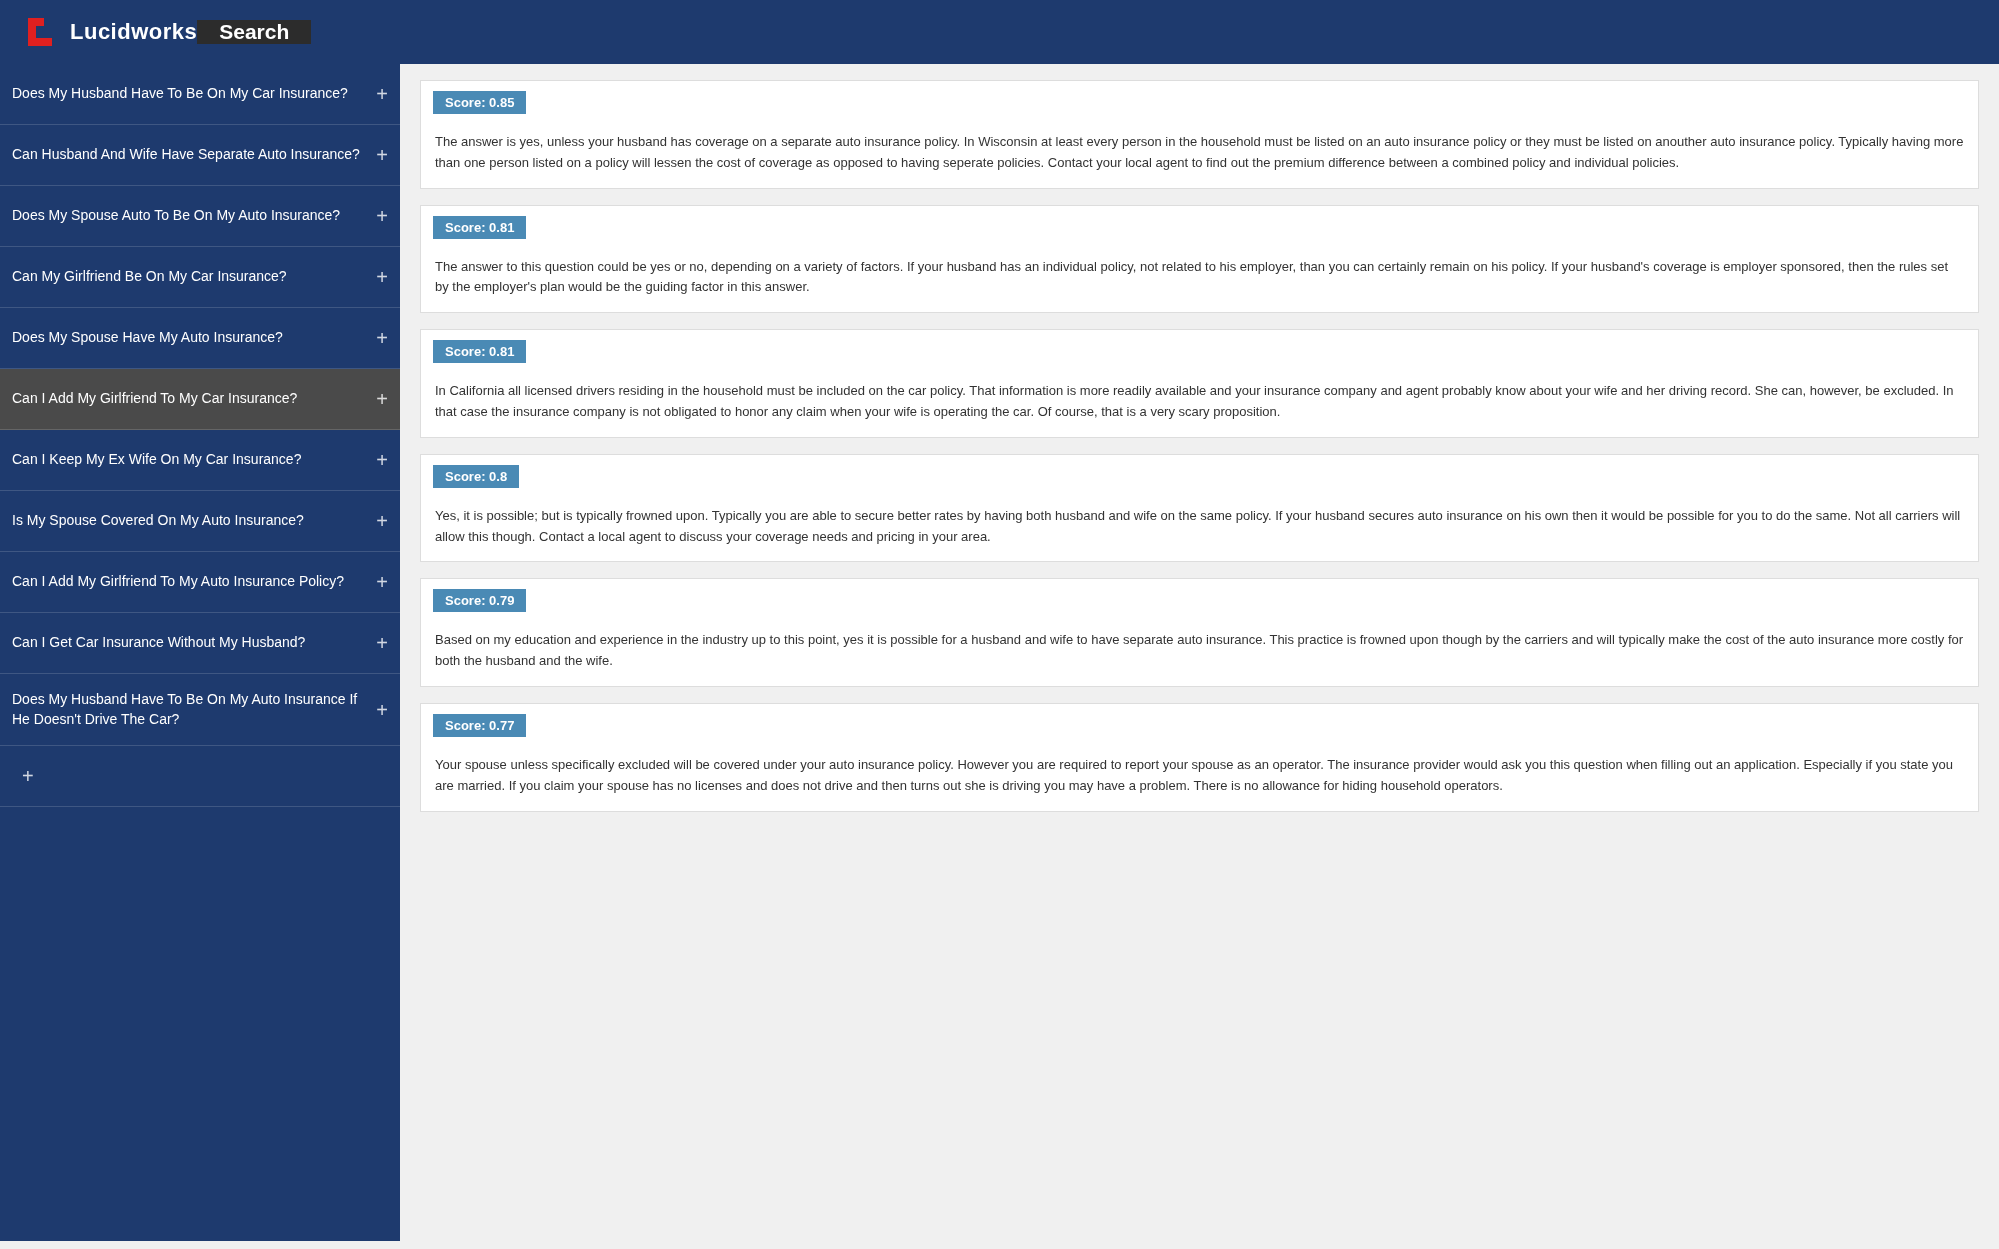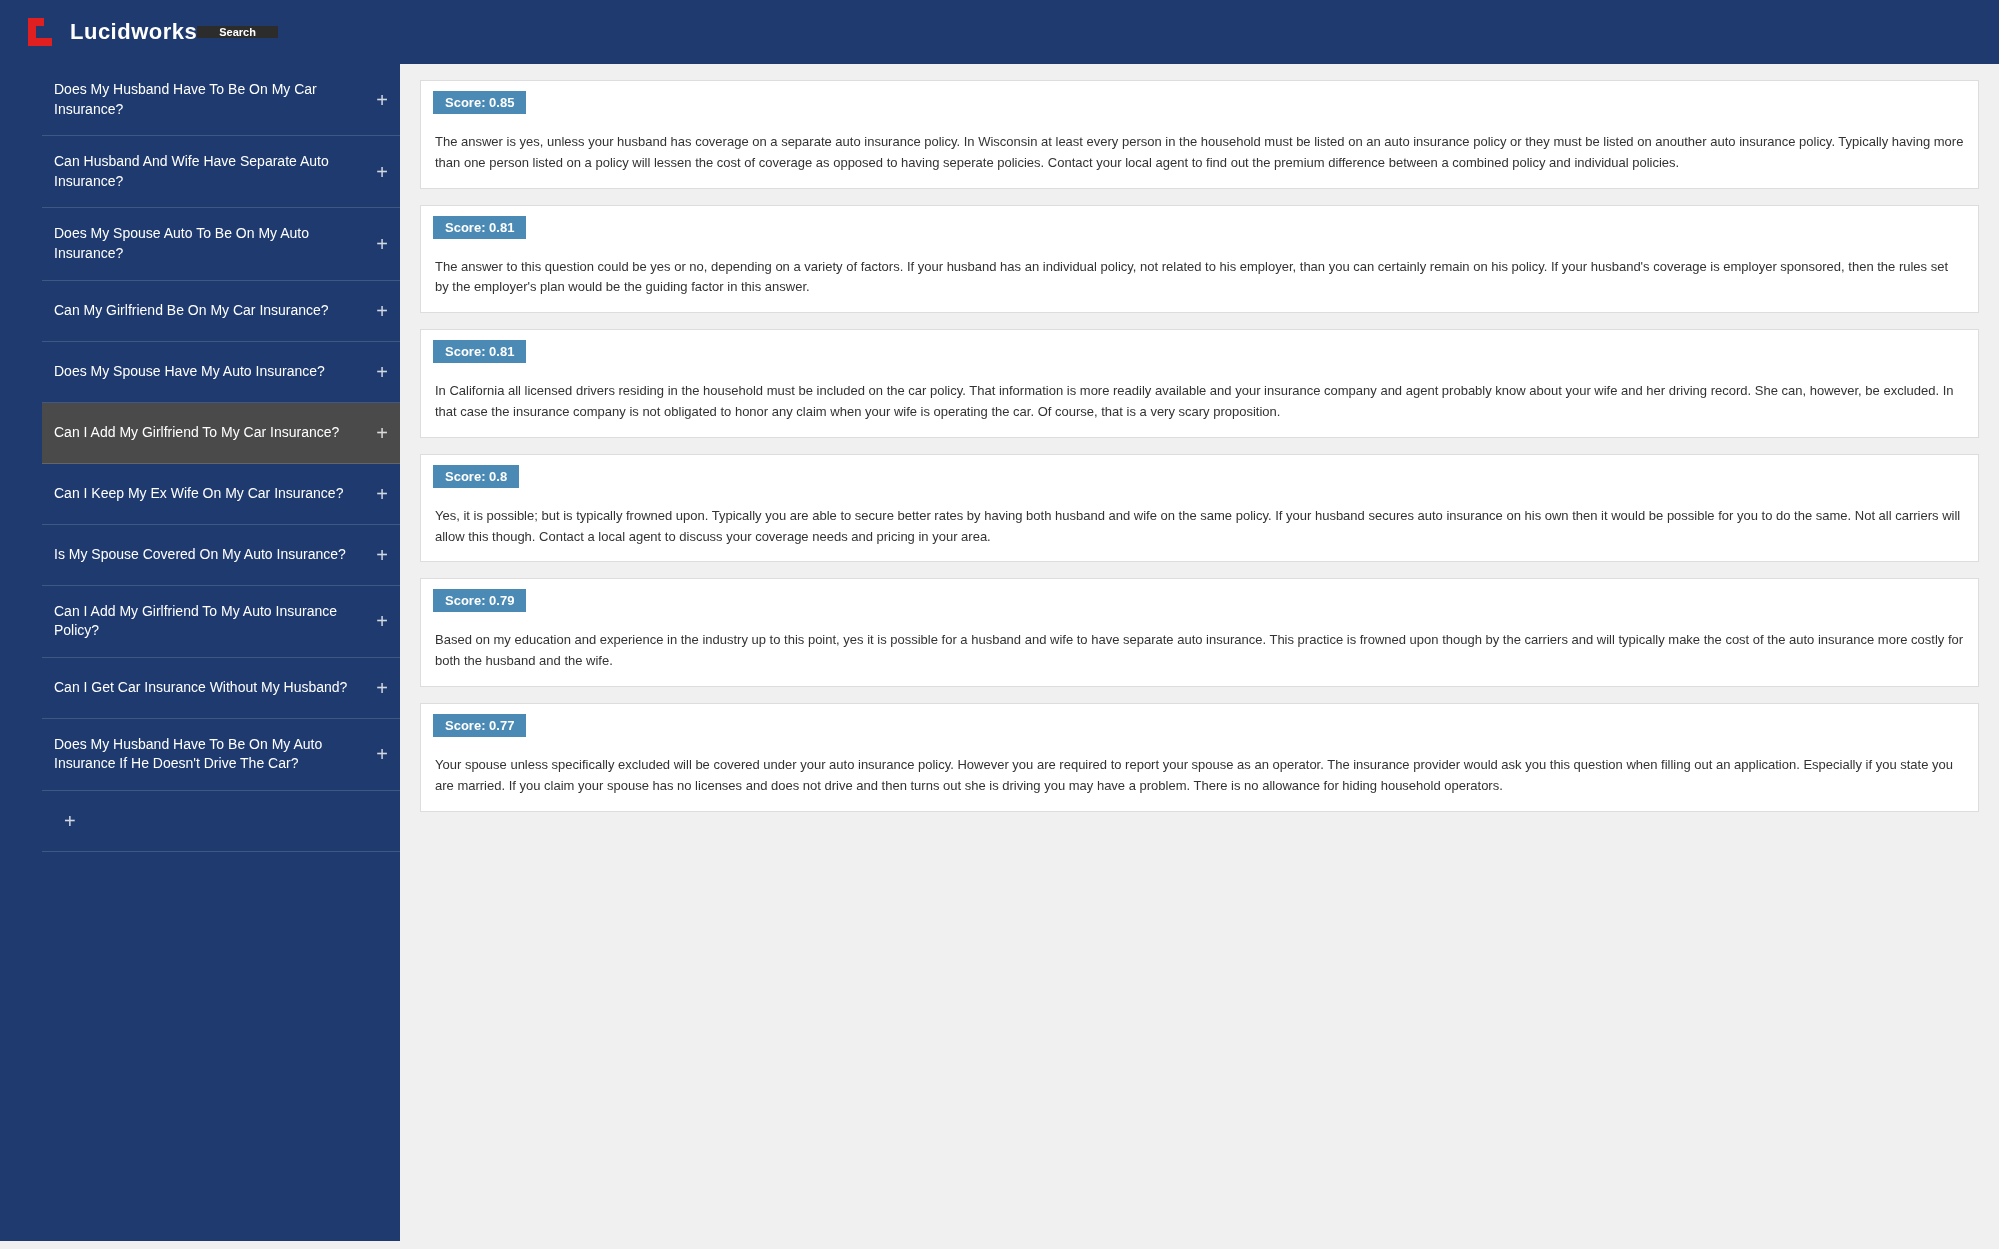--- a/index.html
+++ b/index.html
@@ -39,21 +39,21 @@
       border: none;
       outline: none;
       background: #ffffcc;
       color: #333;
     }
     #search-button {
       padding: 0 22px;
       background: #2c2c2c;
       color: white;
       border: none;
-      font-size: 11px;
+      font-size: 21px;
       font-weight: bold;
       cursor: pointer;
     }
 
     
     #main {
       display: flex;
       min-height: calc(100vh - 72px);
     }
 
@@ -66,21 +66,20 @@
     }
     .sidebar-item {
       border-bottom: 1px solid rgba(255,255,255,0.15);
       padding: 16px 12px;
       display: flex;
       justify-content: space-between;
       align-items: center;
       cursor: pointer;
       font-size: 14px;
       line-height: 1.4;
-      margin-left: 42px;
     }
     .sidebar-item.active { background: #4a4a4a; }
     .sidebar-item .plus {
       font-size: 20px;
       font-weight: 300;
       color: rgba(255,255,255,0.8);
       flex-shrink: 0;
       margin-left: 10px;
     }
 

